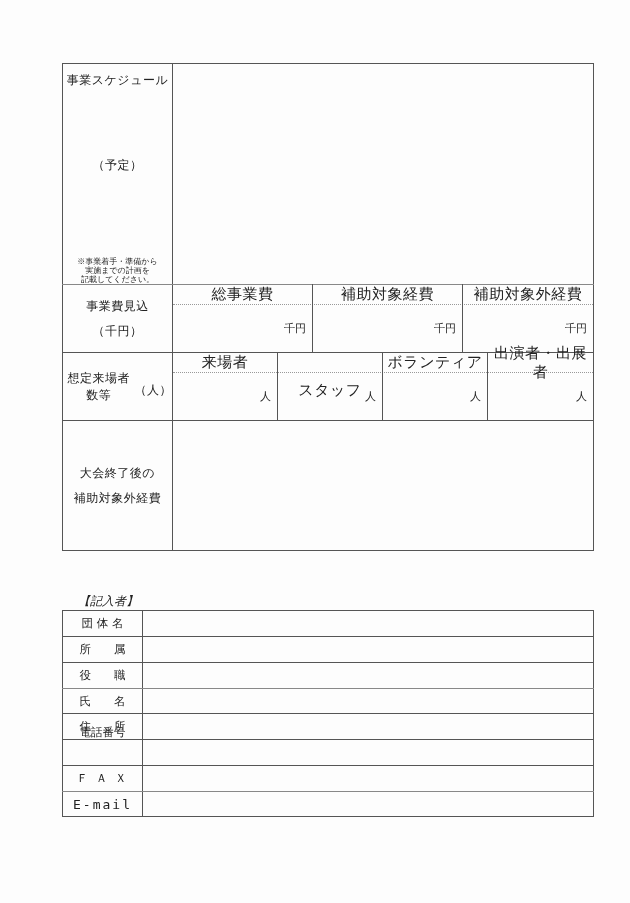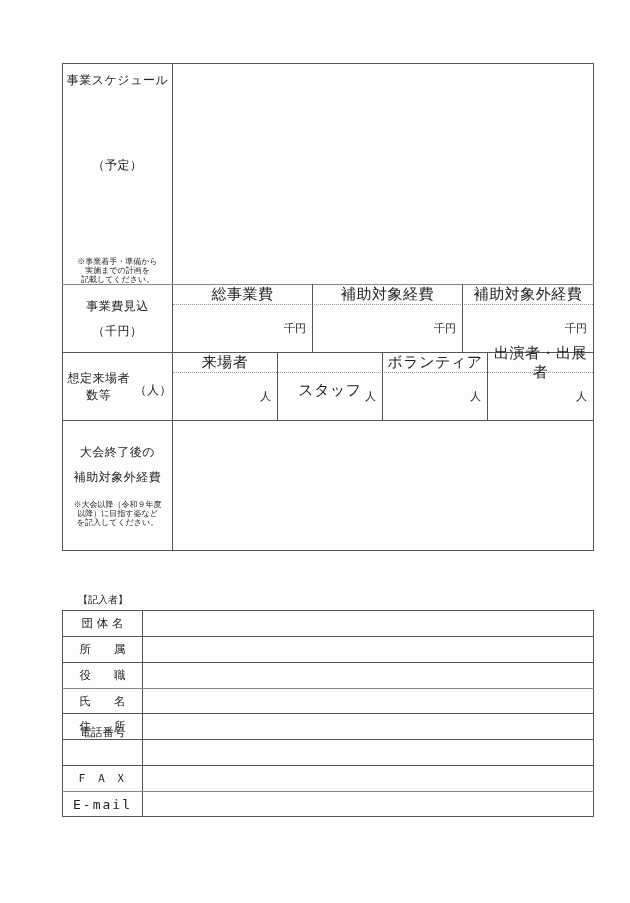--- a/index.html
+++ b/index.html
@@ -85,30 +85,25 @@
   <div class="abs" style="left:383px;top:373px;width:104px;height:47px;">
     <span class="unit" style="right:6px;top:16px;">人</span>
   </div>
   <div class="abs" style="left:488px;top:373px;width:105px;height:47px;">
     <span class="unit" style="right:6px;top:16px;">人</span>
   </div>
 
   <div class="abs center" style="left:63px;top:421px;width:109px;height:129px;flex-direction:column;">
     <div class="lbl">大会終了後の</div>
     <div class="lbl" style="margin-top:8px;">補助対象外経費</div>
-    <div class="note" style="margin-top:14px;">
-      <div>※大会以降（令和９年度</div>
-      <div>以降）に目指す姿など</div>
-      <div>を記入してください。</div>
-    </div>
   </div>
   <div class="abs" style="left:173px;top:421px;width:420px;height:129px;"></div>
 </div>
 
-<div class="abs" style="left:78px;top:593px;font-size:10px;">【記入者】</div>
+<div class="abs" style="left:78px;top:593px;font-size:12px;font-style:italic;">【記入者】</div>
 
 <div>
   <div class="abs" style="left:62px;top:610px;width:532px;height:207px;border:1px solid #555;"></div>
   <div class="line-v" style="left:142px;top:610px;height:207px;"></div>
   <div class="line-h" style="left:62px;top:636px;width:532px;"></div>
   <div class="line-h" style="left:62px;top:662px;width:532px;"></div>
   <div class="line-h" style="left:62px;top:688px;width:532px;background:#888;"></div>
   <div class="line-h" style="left:62px;top:713px;width:532px;"></div>
   <div class="line-h" style="left:62px;top:739px;width:532px;"></div>
   <div class="line-h" style="left:62px;top:765px;width:532px;"></div>

